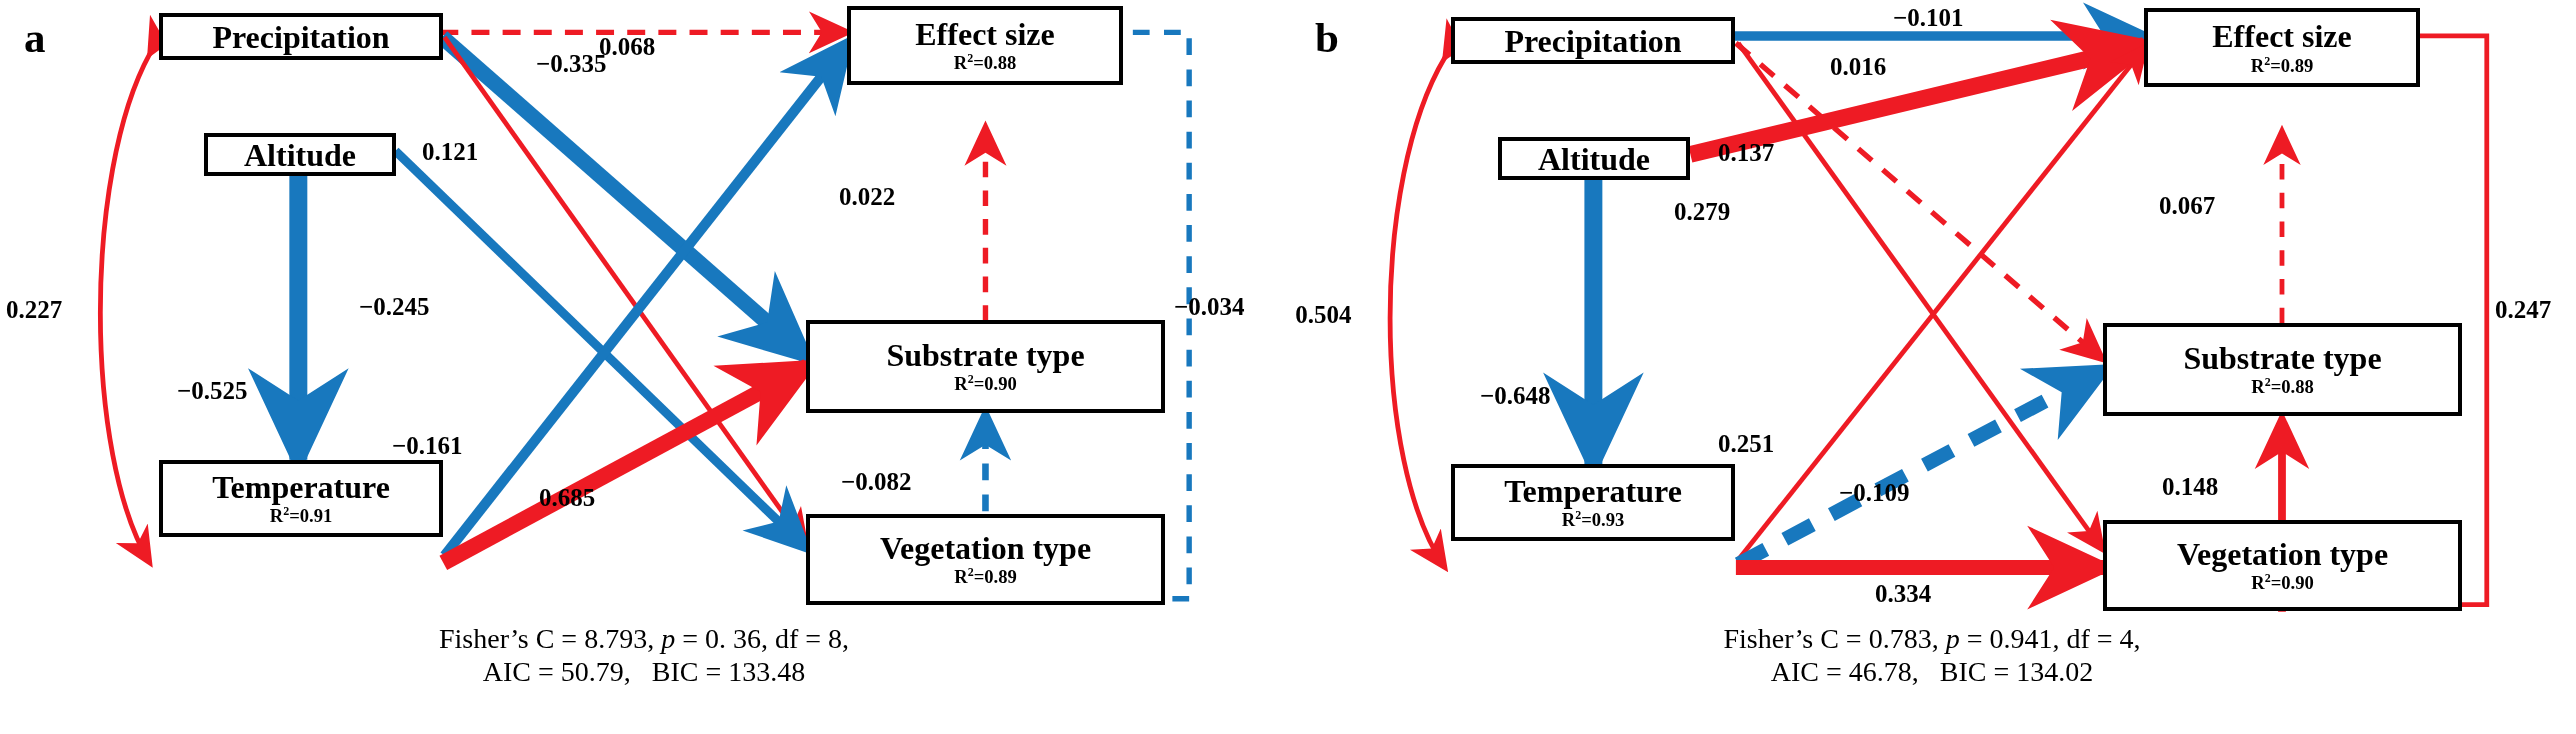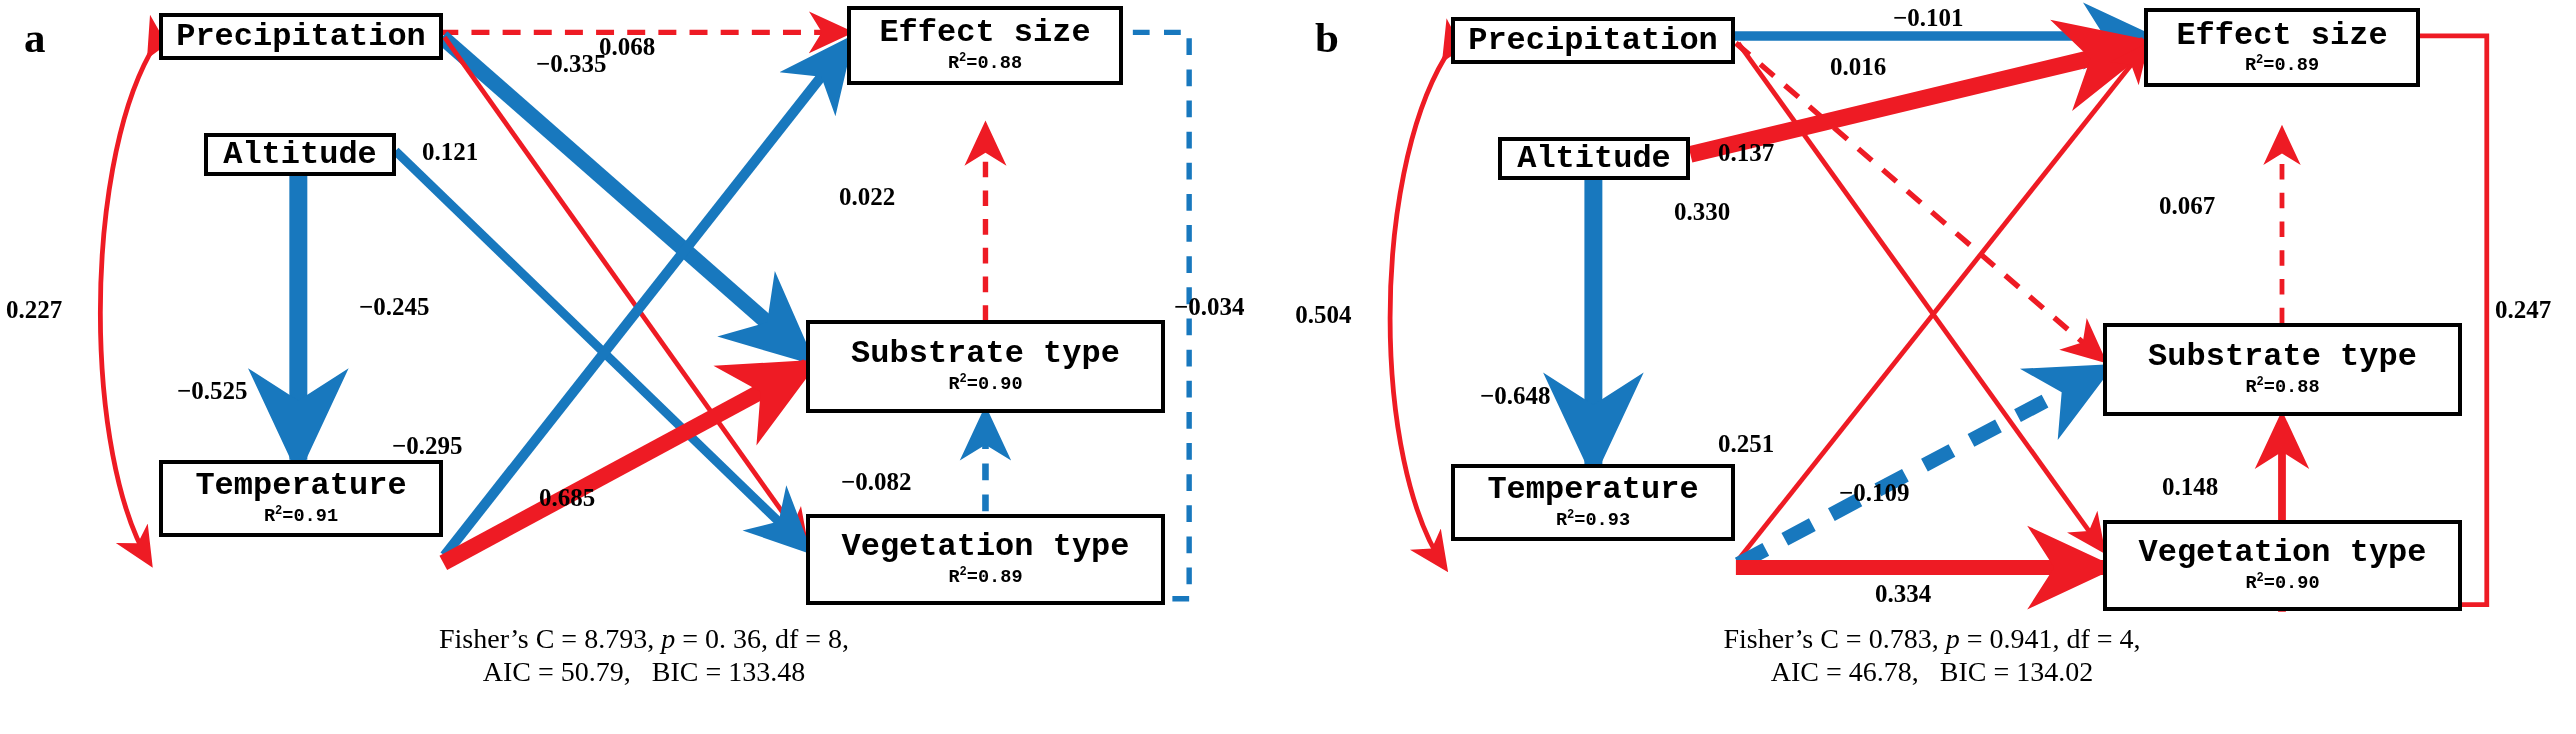--- a/index.html
+++ b/index.html
@@ -11,21 +11,21 @@
   .svg-layer{position:absolute;left:0;top:0;width:100%;height:100%;}
   .node-box{
     position:absolute;
     border:4.2px solid #000;
     background:#fff;
     box-sizing:border-box;
     display:flex;
     flex-direction:column;
     align-items:center;
     justify-content:center;
-    font-family:Liberation Mono, monospace;
+    font-family:Liberation Serif, serif;
     font-weight:bold;
     color:#000;
     z-index:6;
   }
   .node-label{font-size:32px;line-height:1.0;white-space:nowrap;}
   .node-r2{font-size:18.6px;line-height:1.05;margin-top:2.4px;white-space:nowrap;}
   .node-r2 sup{font-size:12px;vertical-align:super;}
   .plabel{
     position:absolute;
     font-family:"Liberation Serif",serif;
@@ -138,21 +138,21 @@
     <div class="node-box" style="left:806px;top:514px;width:359px;height:91px;">
       <span class="node-label">Vegetation type</span>
       <span class="node-r2">R<sup>2</sup>=0.89</span>
     </div>
 
     <div class="plabel" style="left:599px;top:1.2px;margin-top:32px;">0.068</div>
     <div class="plabel" style="left:536px;top:50px;">−0.335</div>
     <div class="plabel" style="left:422px;top:138px;">0.121</div>
     <div class="plabel" style="left:177px;top:377px;">−0.525</div>
     <div class="plabel" style="left:359px;top:293px;">−0.245</div>
-    <div class="plabel" style="left:392px;top:432px;">−0.295</div>
+    <div class="plabel" style="left:392px;top:432px;">−0.161</div>
     <div class="plabel" style="left:539px;top:484px;">0.685</div>
     <div class="plabel" style="left:839px;top:183px;">0.022</div>
     <div class="plabel" style="left:841px;top:468px;">−0.082</div>
     <div class="plabel" style="left:1174px;top:293px;">−0.034</div>
     <div class="plabel" style="left:6px;top:296px;">0.227</div>
 
     <div class="caption" style="top:622px;">
       <span class="cap-line"><span>Fisher’s C = 8.793, </span><i>p</i><span> = 0. 36, df = 8,</span></span>
       <span class="cap-line">AIC = 50.79,   BIC = 133.48</span>
     </div>
@@ -233,21 +233,21 @@
     </div>
 
     <div class="node-box" style="left:815px;top:520px;width:359px;height:91px;">
       <span class="node-label">Vegetation type</span>
       <span class="node-r2">R<sup>2</sup>=0.90</span>
     </div>
 
     <div class="plabel" style="left:605px;top:3.6px;">−0.101</div>
     <div class="plabel" style="left:542px;top:53px;">0.016</div>
     <div class="plabel" style="left:430px;top:139px;">0.137</div>
-    <div class="plabel" style="left:386px;top:198px;">0.330</div>
+    <div class="plabel" style="left:386px;top:198px;">0.279</div>
     <div class="plabel" style="left:192px;top:382px;">−0.648</div>
     <div class="plabel" style="left:430px;top:430px;">0.251</div>
     <div class="plabel" style="left:551px;top:479px;">−0.109</div>
     <div class="plabel" style="left:587px;top:580px;">0.334</div>
     <div class="plabel" style="left:871px;top:192px;">0.067</div>
     <div class="plabel" style="left:874px;top:473px;">0.148</div>
     <div class="plabel" style="left:1207px;top:296px;">0.247</div>
     <div class="plabel" style="left:7.2px;top:301px;">0.504</div>
 
     <div class="caption" style="top:622px;">

